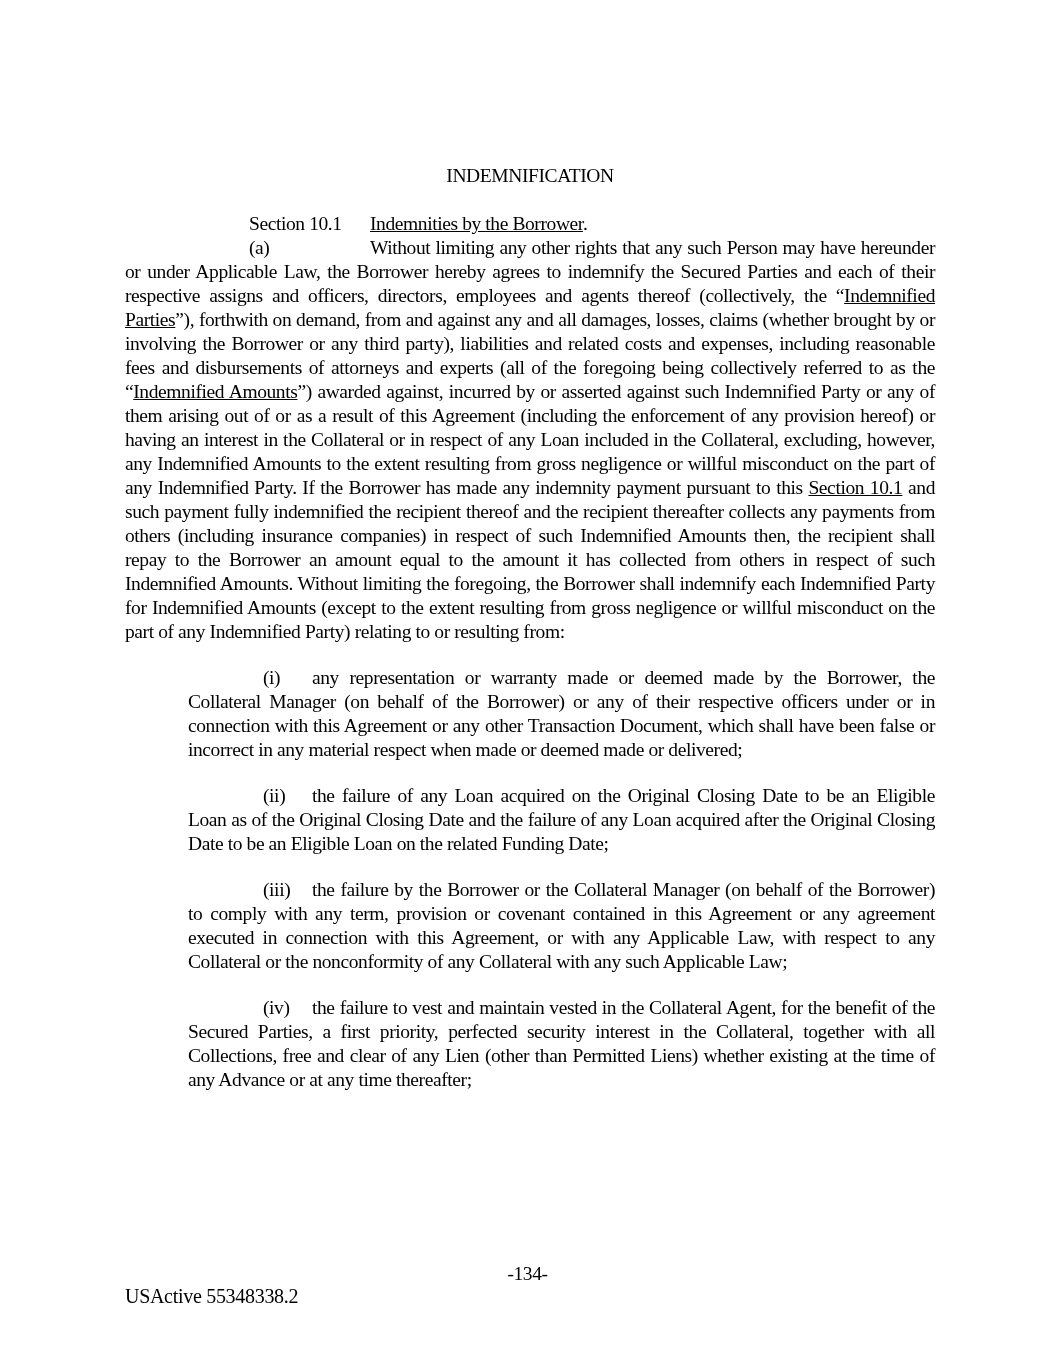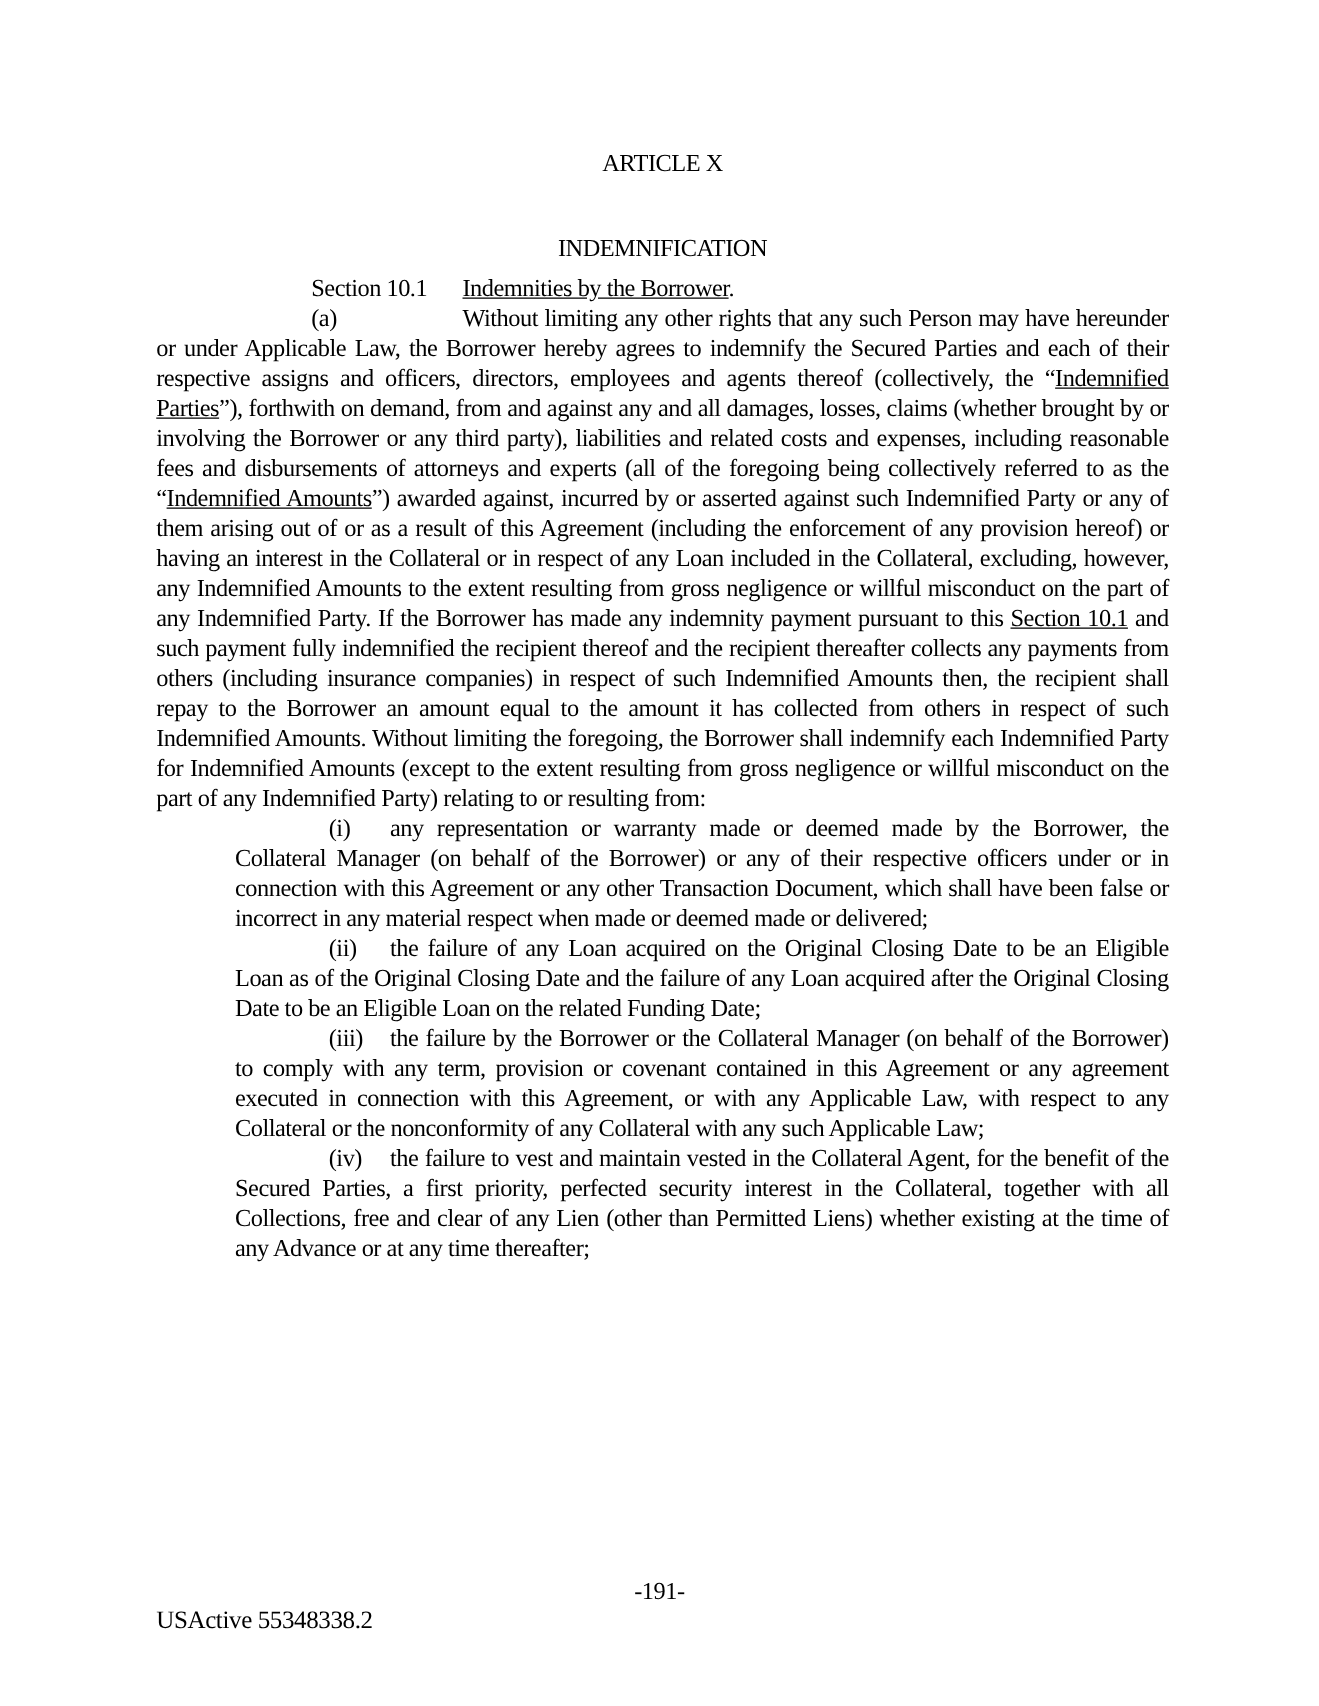--- a/index.html
+++ b/index.html
@@ -15,37 +15,38 @@
     line-height: 24px;
     letter-spacing: -0.4px;
     overflow: hidden;
   }
   .content {
     padding: 120px 120px 0 125px;
   }
   .center { text-align: center; }
   .article-title { margin-top: 44px; }
   .section-line {
-    margin-top: 8px;
+    margin-top: 24px;
     text-indent: 124px;
     white-space: nowrap;
   }
   .tab-label {
     display: inline-block;
     text-indent: 0;
     width: 121px;
   }
   .u { text-decoration: underline; }
   .para-a {
     margin-top: 0;
     text-align: justify;
     text-indent: 124px;
   }
   .item {
     margin-left: 63px;
+    margin-top: 22px;
     text-align: justify;
     text-indent: 75px;
   }
   .item-label {
     display: inline-block;
     text-indent: 0;
     width: 49px;
   }
   .page-number {
     position: absolute;
@@ -63,33 +64,32 @@
     line-height: 20px;
     letter-spacing: -0.3px;
   }
 </style>
 </head>
 <body>
 
 <div class="page">
   <div class="content">
 
-    <div class="center">ARTICLE X</div>
 
     <div class="center article-title">INDEMNIFICATION</div>
 
     <div class="section-line"><span class="tab-label">Section 10.1</span><span class="u">Indemnities by the Borrower</span><span>.</span></div>
 
     <div class="para-a"><span class="tab-label">(a)</span><span><span>Without limiting any other rights that any such Person may have hereunder or under Applicable Law, the Borrower hereby agrees to indemnify the Secured Parties and each of their respective assigns and officers, directors, employees and agents thereof (collectively, the “</span><span class="u">Indemnified Parties</span><span>”), forthwith on demand, from and against any and all damages, losses, claims (whether brought by or involving the Borrower or any third party), liabilities and related costs and expenses, including reasonable fees and disbursements of attorneys and experts (all of the foregoing being collectively referred to as the “</span><span class="u">Indemnified Amounts</span><span>”) awarded against, incurred by or asserted against such Indemnified Party or any of them arising out of or as a result of this Agreement (including the enforcement of any provision hereof) or having an interest in the Collateral or in respect of any Loan included in the Collateral, excluding, however, any Indemnified Amounts to the extent resulting from gross negligence or willful misconduct on the part of any Indemnified Party.  If the Borrower has made any indemnity payment pursuant to this </span><span class="u">Section 10.1</span><span> and such payment fully indemnified the recipient thereof and the recipient thereafter collects any payments from others (including insurance companies) in respect of such Indemnified Amounts then, the recipient shall repay to the Borrower an amount equal to the amount it has collected from others in respect of such Indemnified Amounts.  Without limiting the foregoing, the Borrower shall indemnify each Indemnified Party for Indemnified Amounts (except to the extent resulting from gross negligence or willful misconduct on the part of any Indemnified Party) relating to or resulting from:</span></span></div>
 
     <div class="item"><span class="item-label">(i)</span><span>any representation or warranty made or deemed made by the Borrower, the Collateral Manager (on behalf of the Borrower) or any of their respective officers under or in connection with this Agreement or any other Transaction Document, which shall have been false or incorrect in any material respect when made or deemed made or delivered;</span></div>
 
     <div class="item"><span class="item-label">(ii)</span><span>the failure of any Loan acquired on the Original Closing Date to be an Eligible Loan as of the Original Closing Date and the failure of any Loan acquired after the Original Closing Date to be an Eligible Loan on the related Funding Date;</span></div>
 
     <div class="item"><span class="item-label">(iii)</span><span>the failure by the Borrower or the Collateral Manager (on behalf of the Borrower) to comply with any term, provision or covenant contained in this Agreement or any agreement executed in connection with this Agreement, or with any Applicable Law, with respect to any Collateral or the nonconformity of any Collateral with any such Applicable Law;</span></div>
 
     <div class="item"><span class="item-label">(iv)</span><span>the failure to vest and maintain vested in the Collateral Agent, for the benefit of the Secured Parties, a first priority, perfected security interest in the Collateral, together with all Collections, free and clear of any Lien (other than Permitted Liens) whether existing at the time of any Advance or at any time thereafter;</span></div>
 
   </div>
 
-  <div class="page-number">-191-</div>
+  <div class="page-number">-134-</div>
   <div class="doc-id">USActive 55348338.2</div>
 </div>
 
 </body></html>

